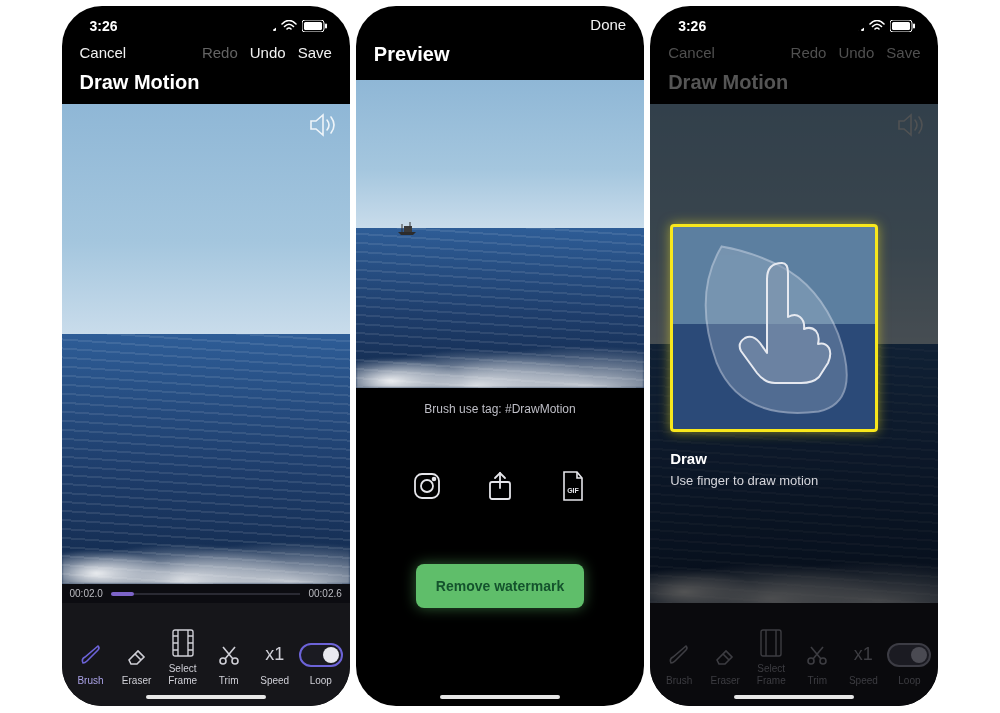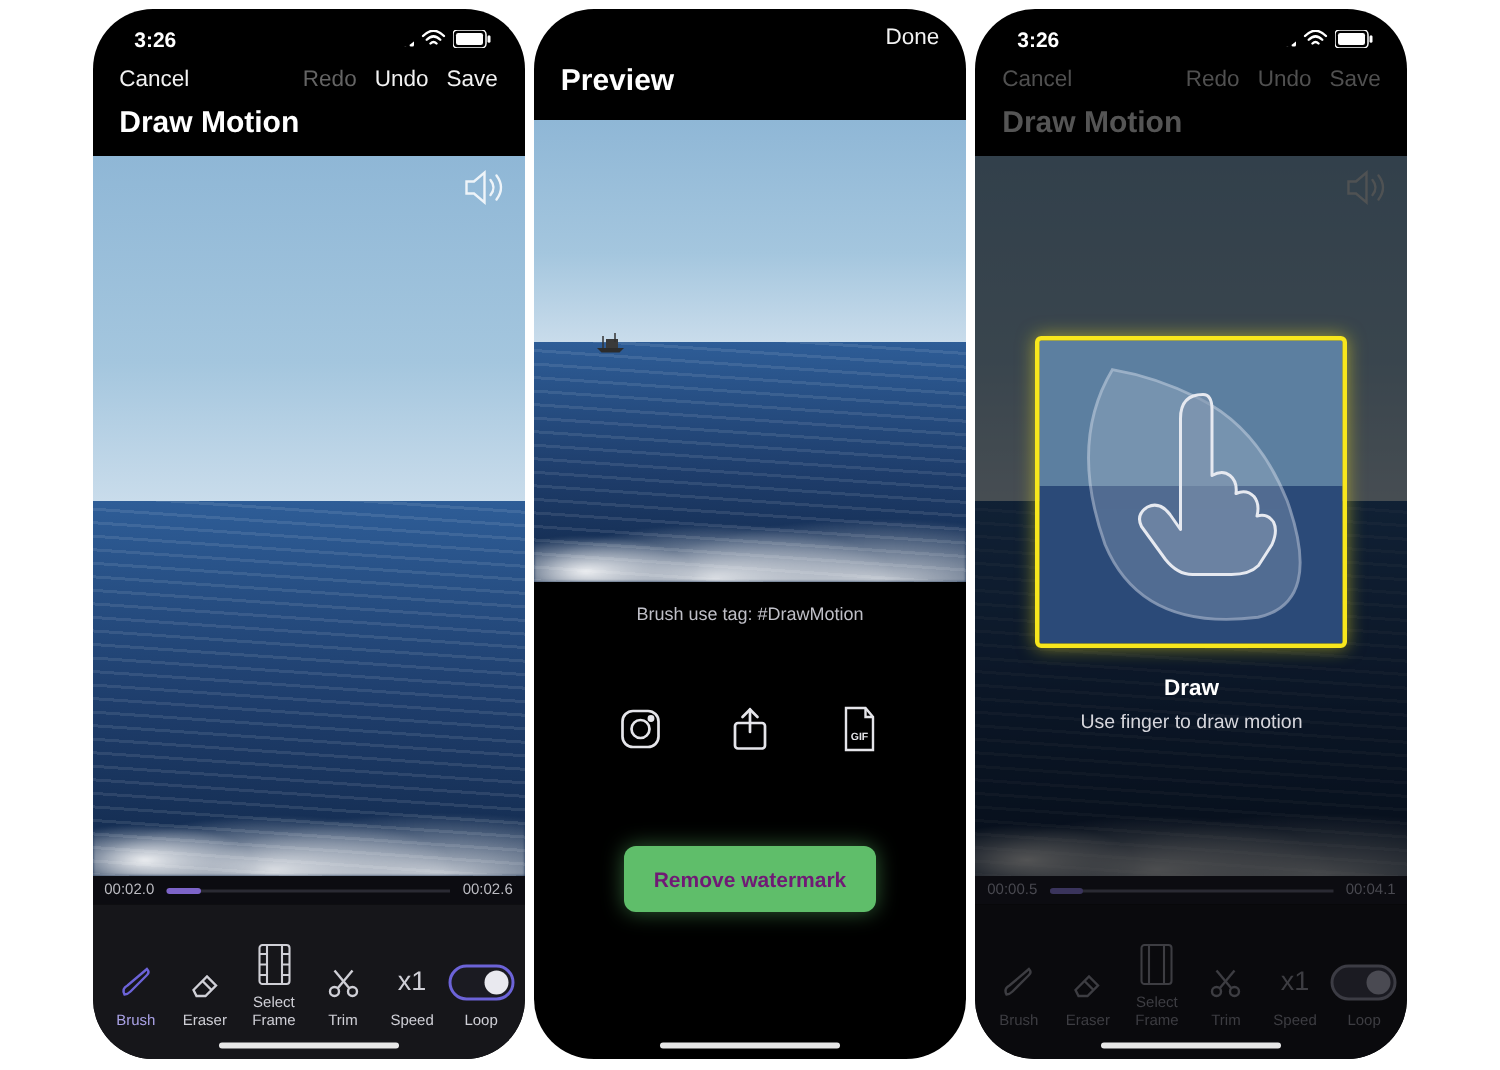--- a/index.html
+++ b/index.html
@@ -112,39 +112,39 @@
   }
   .homebar { height:4px; width:120px; background:#fff; border-radius:2px;
     position:absolute; bottom:7px; left:50%; transform:translateX(-50%); opacity:.9 }
 
   
   .canvas.tall { flex:none; height:308px; margin-top:4px; }
   .caption { text-align:center; font-size:12px; color:#bfbfc7; padding:14px 0 0; }
   .shareRow { display:flex; justify-content:space-around; padding:50px 34px 0; }
   .shareRow .ic { width:40px; height:40px; display:flex; align-items:center; justify-content:center; }
   .removeBtn {
-    margin:58px auto 0; display:block; background:#5fbe6a; color:#701a75;
+    margin:58px auto 0; display:block; background:#5fbe6a; color:#14532d;
     border:none; border-radius:8px; padding:14px 20px; font-size:14px; font-weight:600;
     box-shadow: 0 0 14px rgba(95,190,106,.5);
   }
 
   
   .phone.dimmed .canvas::after,
   .phone.dimmed .sky, .phone.dimmed .sea, .phone.dimmed .foam { filter:brightness(.35) }
   .phone.dimmed .navbar span, .phone.dimmed h1.title { color:#555; }
   .phone.dimmed .tools { background:#0a0a0d }
   .phone.dimmed .tool span { color:#3d3d42 }
   .phone.dimmed .tool svg * { stroke:#3d3d42 !important }
   .phone.dimmed .toggle { border-color:#3c3c44 }
   .phone.dimmed .toggle::after{ background:#4a4a52 }
   .phone.dimmed .timebar { color:#494950 }
   .phone.dimmed .timebar .track::after{ background:#3a345c }
   .tutorial {
     position:absolute; inset:0; display:flex; flex-direction:column;
-    align-items:center; justify-content:center; z-index:60; padding:0 20px;
+    align-items:flex-start; justify-content:center; z-index:60; padding:0 20px;
   }
   .tutBox {
     width:208px; height:208px; border:3px solid #f8e71c;
     box-shadow:0 0 12px #f8e71c88; border-radius:4px;
     background: linear-gradient(#5c7fa0 0 48%, #2b4a78 48% 100%);
     position:relative; overflow:hidden;
   }
   .scribble { position:absolute; inset:0; opacity:.55 }
   .hand { position:absolute; left:54%; top:46%; transform:translate(-50%,-50%) }
   .tutTitle { margin-top:18px; font-weight:600; font-size:15px }
@@ -360,25 +360,20 @@
         <div class="foam"></div>
       <span class="speaker">
         <svg width="30" height="26" viewBox="0 0 30 26" stroke="#555" stroke-width="1.6" fill="none" stroke-linecap="round">
             <path d="M3 9 H8 L15 3 V23 L8 17 H3 Z"></path>
             <path d="M19 8 Q23 13 19 18"></path>
             <path d="M23 5 Q29 13 23 21"></path>
           </svg>
       </span>
     </div>
 
-    <div class="timebar">
-      <span>00:00.5</span>
-      <div class="track"></div>
-      <span>00:04.1</span>
-    </div>
 
     <div class="tools">
       <div class="tool">
         <div class="ic">
             <svg width="26" height="26" viewBox="0 0 26 26" stroke="#3d3d42" stroke-width="1.6" fill="none">
               <path d="M5 21 Q3 17 7 15 L20 4 Q22 6 20 8 L9 19 Q7 21 5 21 Z"></path>
             </svg>
           </div>
         <span>Brush</span>
       </div>

